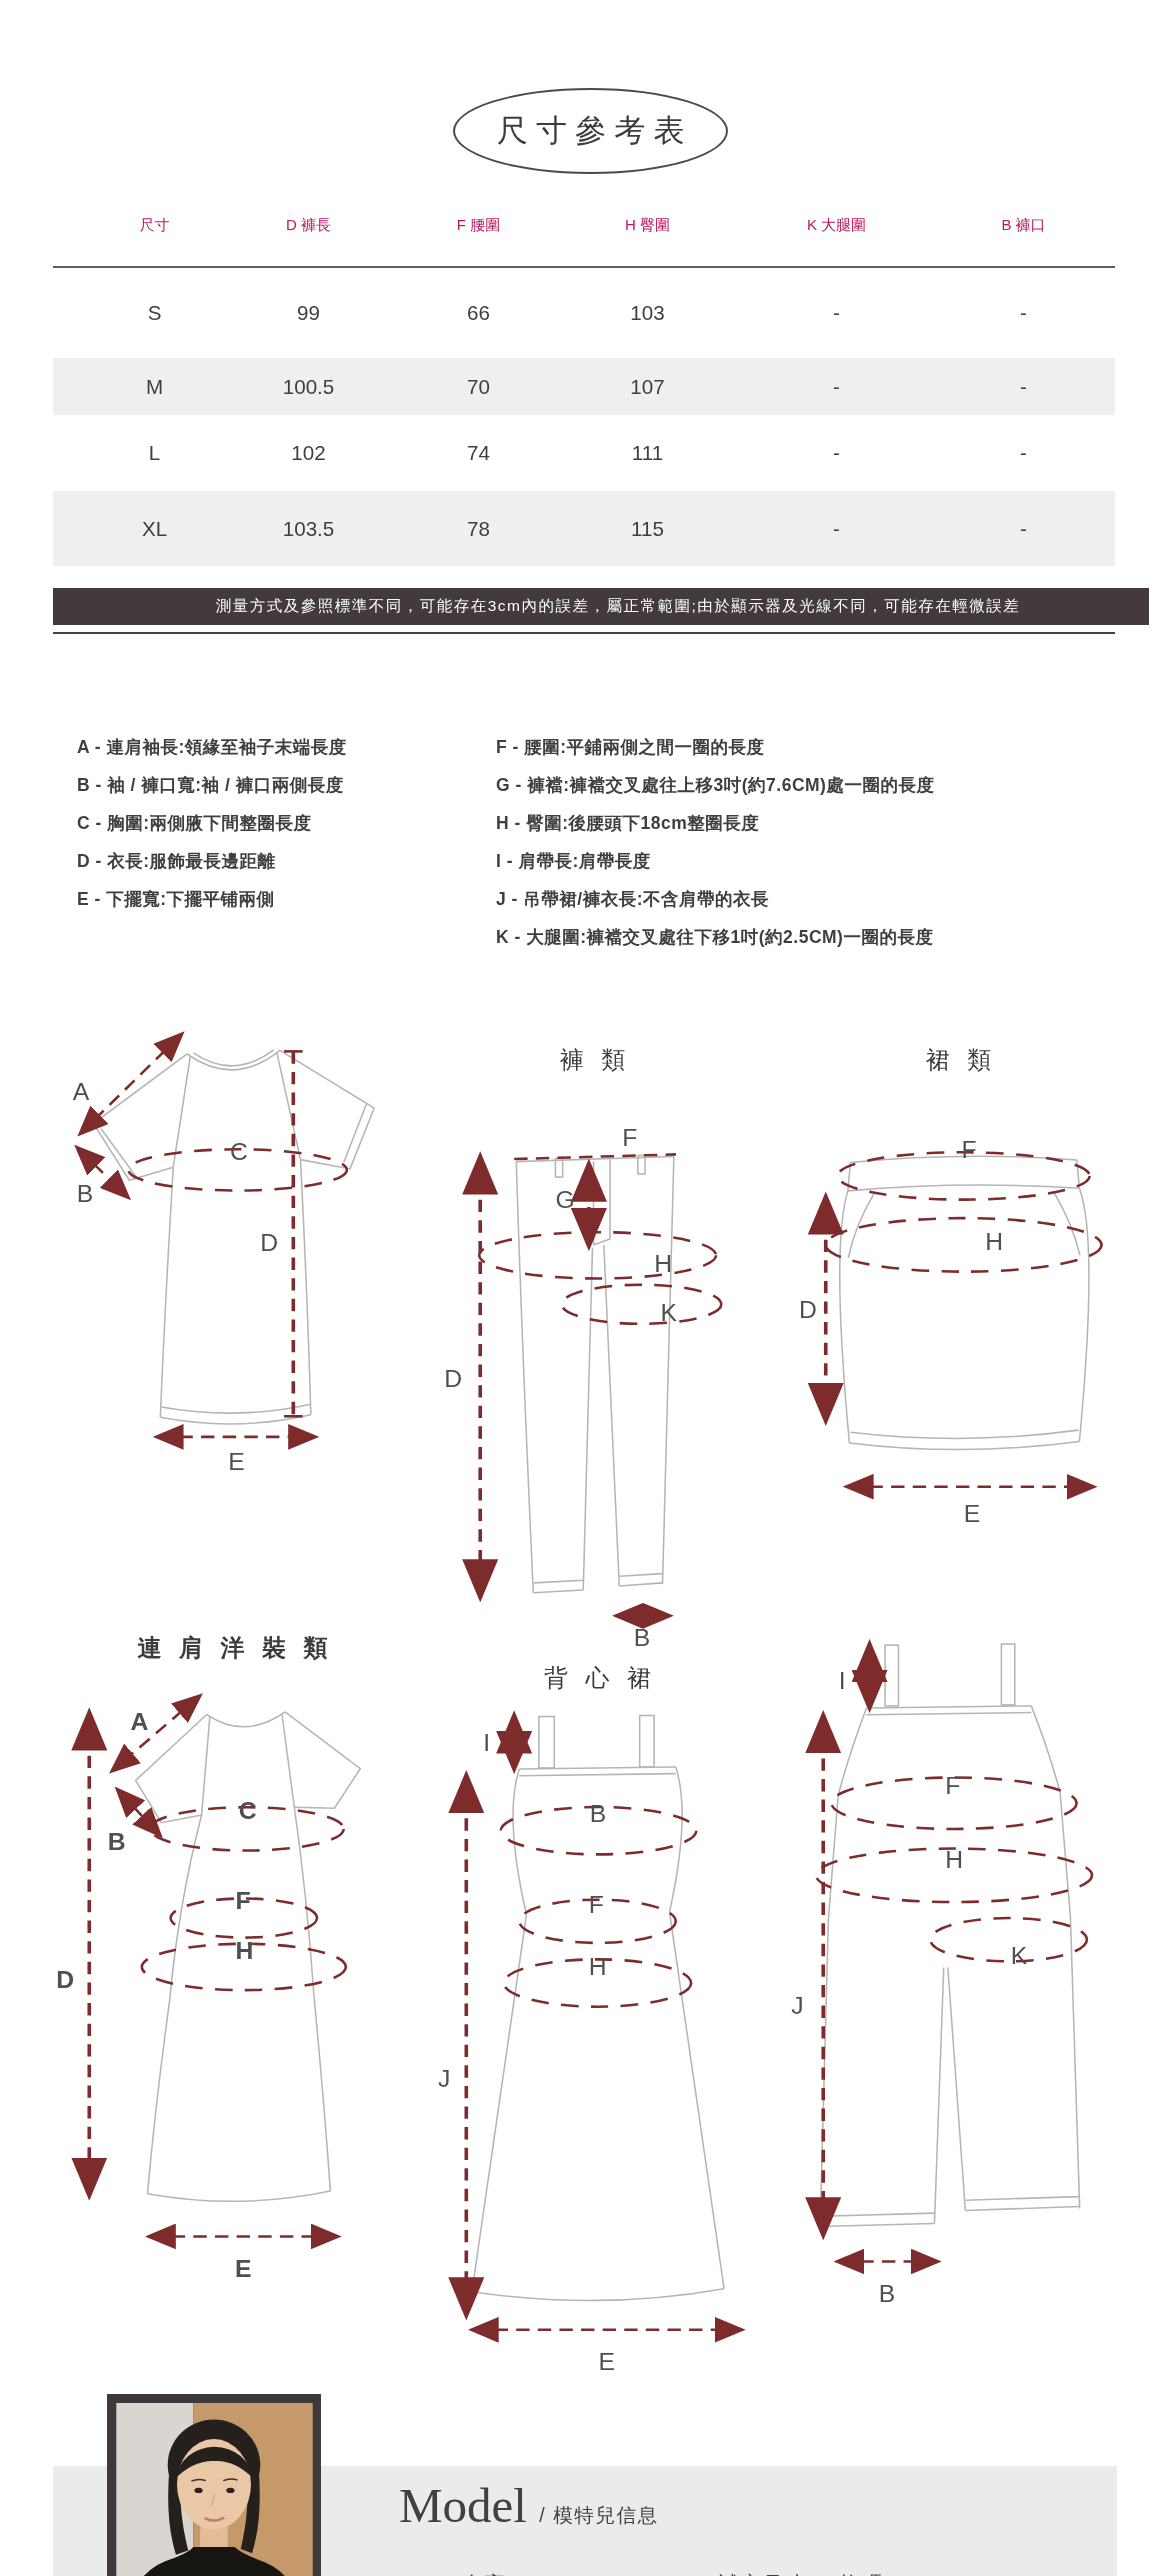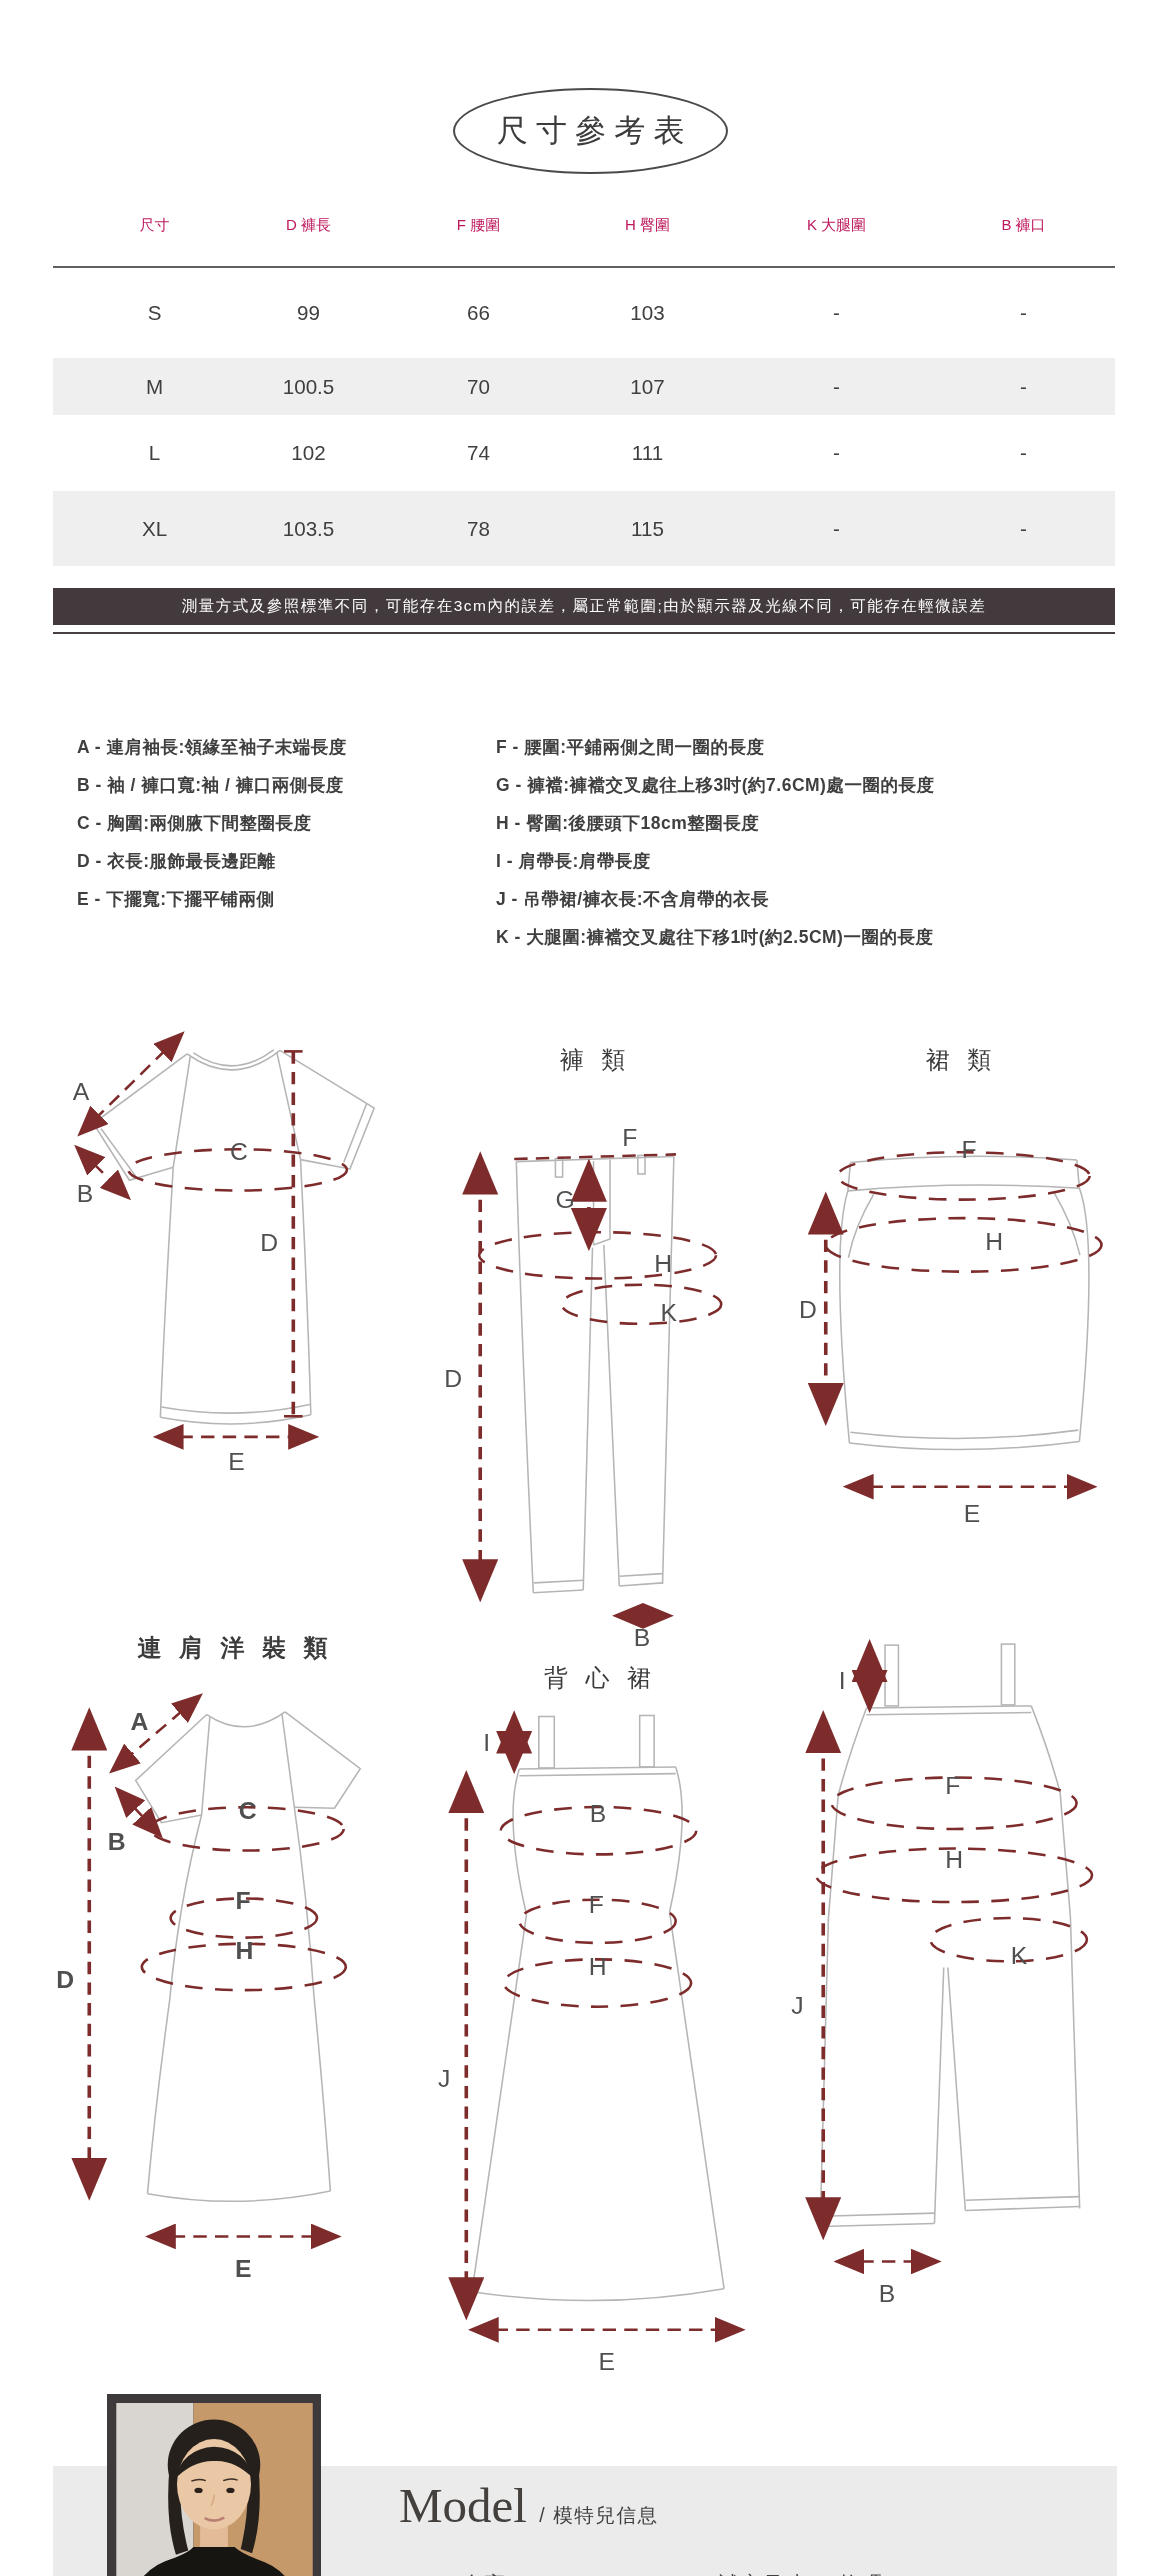--- a/index.html
+++ b/index.html
@@ -18,21 +18,21 @@
   .c0{left:19px}.c1{left:173px}.c2{left:343px}.c3{left:512px}.c4{left:701px}.c5{left:888px}
   .thead{top:200px;height:49px;font-size:15px;color:#be185d;}
   .rule{left:53px;top:266px;width:1062px;height:1.5px;background:#606060;}
   .r-s{top:267px;height:91px;font-size:20.6px;}
   .r-m{top:358px;height:57px;font-size:20.6px;background:#efefef;}
   .r-l{top:415px;height:76px;font-size:20.6px;}
   .r-xl{top:491px;height:75px;font-size:20.6px;background:#efefef;}
 
   
   .notice{left:53px;top:588px;width:1062px;height:37px;background:#423a3c;color:#fff;
-    display:flex;align-items:center;justify-content:center;font-size:15.5px;letter-spacing:1.5px;}
+    display:flex;align-items:center;justify-content:center;font-size:15.5px;letter-spacing:1.5px;padding-left:34px;}
   .notice-line{left:53px;top:632px;width:1062px;height:2.1px;background:#4a4042;}
 
   
   .legend{font-size:17.5px;line-height:38px;letter-spacing:0.5px;white-space:nowrap;color:#3f3f3f;font-weight:bold;}
   .legend-left{left:77px;top:728px;}
   .legend-right{left:496px;top:728px;}
 
   
   .diag{position:absolute;}
   .diag-title{padding-top:39px;height:31px;line-height:31px;text-align:center;

